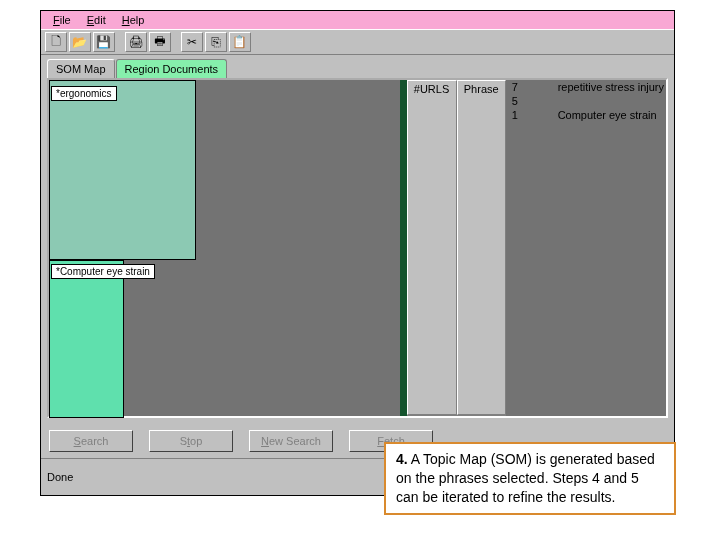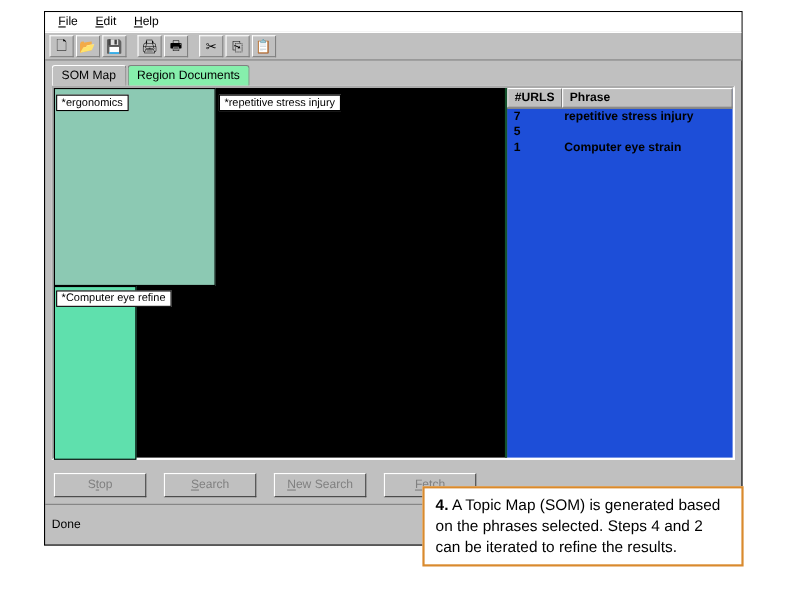--- a/index.html
+++ b/index.html
@@ -49,21 +49,21 @@
     border-right-color: #404040;
     border-bottom-color: #404040;
     font-size: 9px;
     line-height: 12px;
     text-align: center;
     color: #000;
   }
   .menubar {
     display: flex;
     padding: 2px 4px;
-    background: #ffffff;
+    background: #f9a8d4;
     font-size: 11px;
     align-items: flex-end;
   }
   .menu-item {
     padding: 1px 8px;
     cursor: default;
   }
   .menu-item u { text-decoration: underline; }
   .toolbar {
     display: flex;
@@ -112,22 +112,22 @@
     border: 2px inset #fff;
     background: #fff;
     display: flex;
     height: 340px;
     position: relative;
   }
   .map-area {
     width: 412px;
     height: 100%;
     position: relative;
-    background: #000000;
-    border-right: 2px solid #14532d;
+    background: #737373;
+    border-right: 7px solid #14532d;
   }
   .region {
     position: absolute;
     border: 1px solid #000;
   }
   .region-label {
     position: absolute;
     background: #fff;
     border: 1px solid #000;
     padding: 1px 4px;
@@ -139,24 +139,23 @@
     width: 147px; height: 180px;
     background: #8cc9b3;
   }
   .r-eye {
     left: 0; top: 180px;
     width: 75px; height: 158px;
     background: #5fe0ad;
   }
   .phrase-panel {
     flex: 1;
-    background: #1d4ed8;
-    display: flex;
-    flex-direction: column;
-    font-weight: bold;
+    background: #737373;
+    display: flex;
+    flex-direction: row;
   }
   .phrase-header {
     display: flex;
     background: #c0c0c0;
     border-bottom: 1px solid #808080;
   }
   .ph-col {
     padding: 2px 6px;
     border: 1px solid #fff;
     border-right-color: #808080;
@@ -236,22 +235,21 @@
   <div class="tabs">
     <div class="tab active">SOM Map</div>
     <div class="tab">Region Documents</div>
   </div>
 
   <div class="content">
     <div class="map-area">
       <div class="region r-ergo"></div>
       <div class="region r-eye"></div>
       <div class="region-label" style="left:2px;top:6px">*ergonomics</div>
-      <div class="region-label" style="left:150px;top:6px">*repetitive stress injury</div>
-      <div class="region-label" style="left:2px;top:184px">*Computer eye refine</div>
+      <div class="region-label" style="left:2px;top:184px">*Computer eye strain</div>
     </div>
     <div class="phrase-panel">
       <div class="phrase-header">
         <div class="ph-col urls">#URLS</div>
         <div class="ph-col phrase">Phrase</div>
       </div>
       <div class="phrase-rows">
         <div class="ph-row">
           <div class="c1">7</div>
           <div class="c2">repetitive stress injury</div>
@@ -261,24 +259,24 @@
         </div>
         <div class="ph-row">
           <div class="c1">1</div>
           <div class="c2">Computer eye strain</div>
         </div>
       </div>
     </div>
   </div>
 
   <div class="button-row">
+    <div class="action-btn"><u>S</u>earch</div>
     <div class="action-btn">S<u>t</u>op</div>
-    <div class="action-btn"><u>S</u>earch</div>
     <div class="action-btn"><u>N</u>ew Search</div>
     <div class="action-btn"><u>F</u>etch</div>
   </div>
 
   <div class="statusbar">Done</div>
 </div>
 
 <div class="callout">
-  <b>4.</b><span> A Topic Map (SOM) is generated based on the phrases selected. Steps 4 and 2 can be iterated to refine the results.</span>
+  <b>4.</b><span> A Topic Map (SOM) is generated based on the phrases selected. Steps 4 and 5 can be iterated to refine the results.</span>
 </div>
 
 </body></html>

